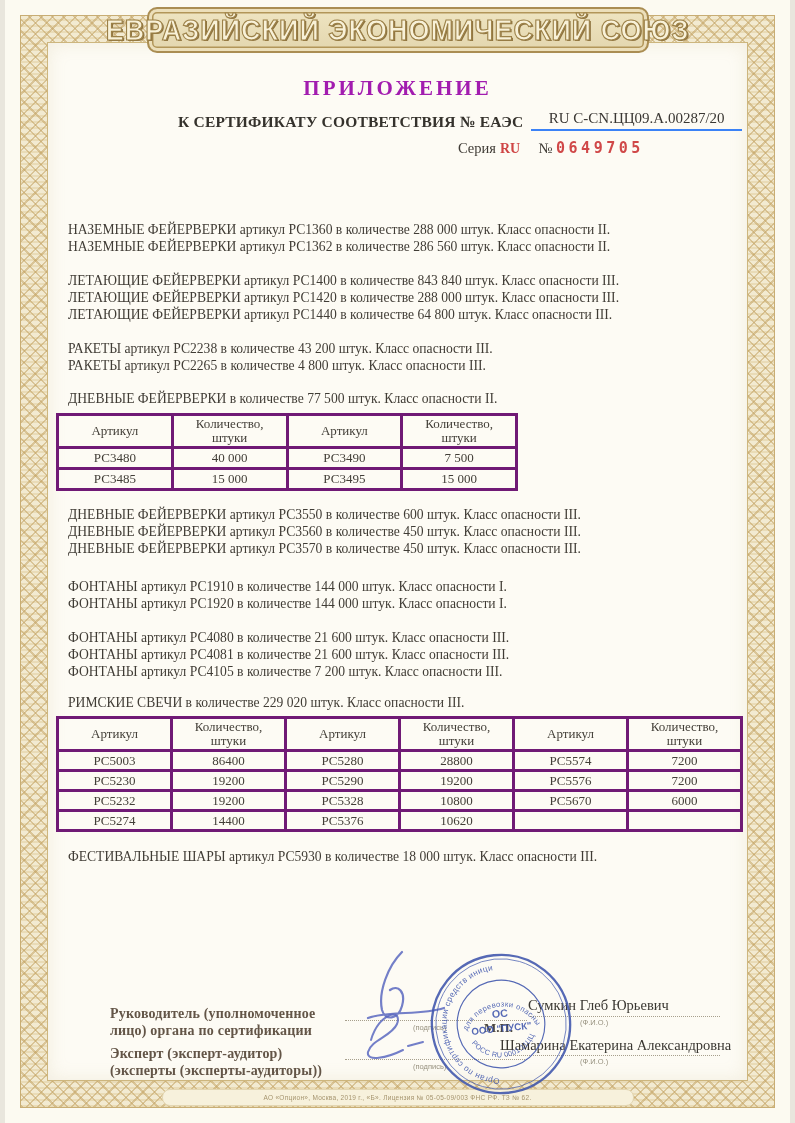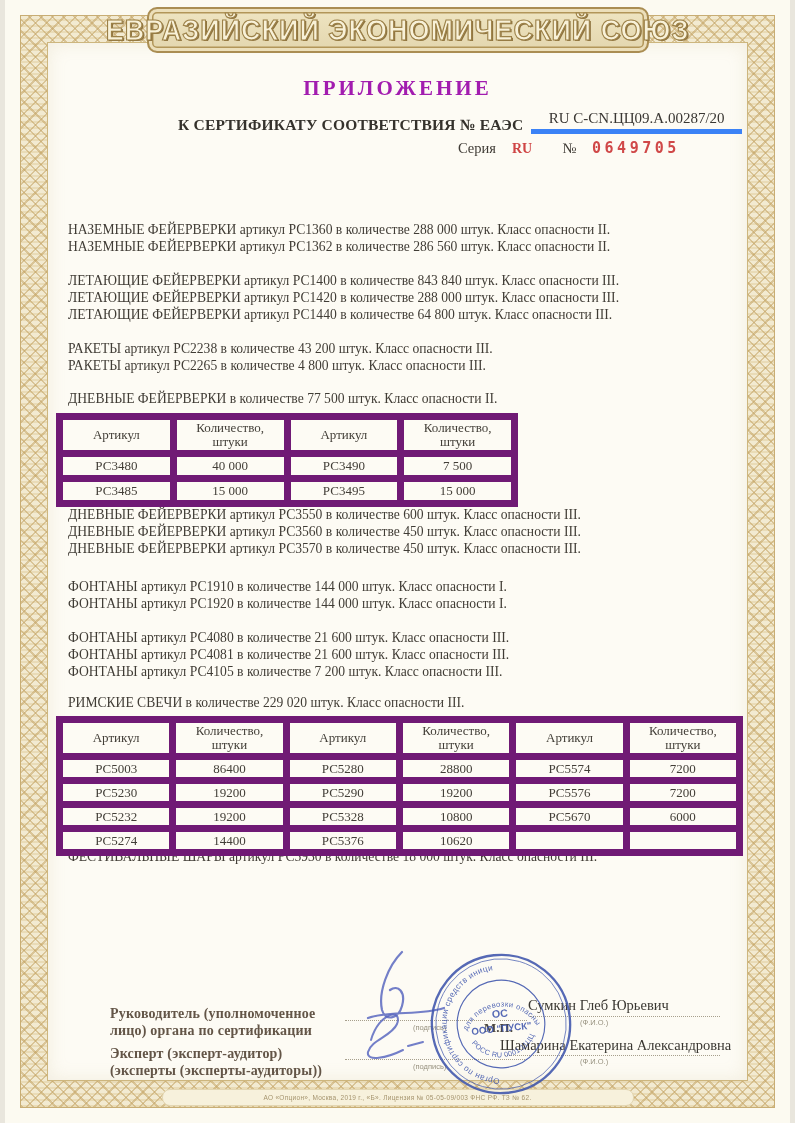--- a/index.html
+++ b/index.html
@@ -27,36 +27,36 @@
     display:flex;align-items:center;justify-content:center;}
   .banner-text{font-family:"Liberation Sans",sans-serif;font-weight:bold;font-size:27px;
     letter-spacing:1px;color:#f8f1d8;-webkit-text-stroke:1.1px #9c8148;
     text-shadow:1.5px 1.5px 0 #8f7440;transform:scaleY(1.08);white-space:nowrap;}
 
   .doc-title{position:absolute;top:76px;left:0;width:100%;text-align:center;
     font-size:21px;font-weight:bold;letter-spacing:3px;color:#a21caf;}
 
   .cert-row{position:absolute;top:110px;left:173px;width:564px;display:flex;align-items:flex-end;}
   .cert-label{font-size:15.5px;font-weight:bold;color:#35322c;white-space:nowrap;letter-spacing:.2px;}
-  .cert-number{flex:1;text-align:center;font-size:15px;color:#3a3733;border-bottom:5px solid #3b82f6;
+  .cert-number{flex:1;text-align:center;font-size:15px;color:#3a3733;border-bottom:2px solid #3b82f6;
     padding-bottom:2px;margin-left:8px;white-space:nowrap;}
 
-  .series-row{position:absolute;top:139px;left:453px;display:flex;align-items:baseline;gap:16px;}
+  .series-row{position:absolute;top:139px;left:453px;display:flex;align-items:baseline;gap:4px;}
   .series-label{font-size:14.5px;color:#3f3b35;}
   .series-value{font-size:14px;font-weight:bold;color:#cf4545;margin-right:14px;}
   .number-sign{font-size:14.5px;color:#3f3b35;}
   .blank-number{font-family:"DejaVu Sans Mono",monospace;font-size:15px;font-weight:bold;
     color:#d04848;letter-spacing:3.5px;}
 
   .section{position:absolute;left:63px;width:680px;font-size:13.6px;line-height:17px;color:#403c35;}
   .section div{white-space:nowrap;}
 
   table.cert{position:absolute;border-collapse:collapse;background:transparent;
     font-size:13px;color:#423e37;table-layout:fixed;}
-  table.cert th, table.cert td{border:7px solid #701a75;text-align:center;vertical-align:middle;
+  table.cert th, table.cert td{border:3px solid #701a75;text-align:center;vertical-align:middle;
     padding:0 4px;font-weight:normal;line-height:14px;}
   table.cert th{height:30px;}
   table.cert td{height:17px;}
   #table-daytime{top:413px;left:51px;width:462px;}
   #table-daytime td{height:18px;}
   #table-roman{top:716px;left:51px;width:687px;}
 
   
   .role{position:absolute;left:105px;width:228px;font-size:14px;line-height:17px;
     font-weight:bold;color:#635547;letter-spacing:.2px;}

